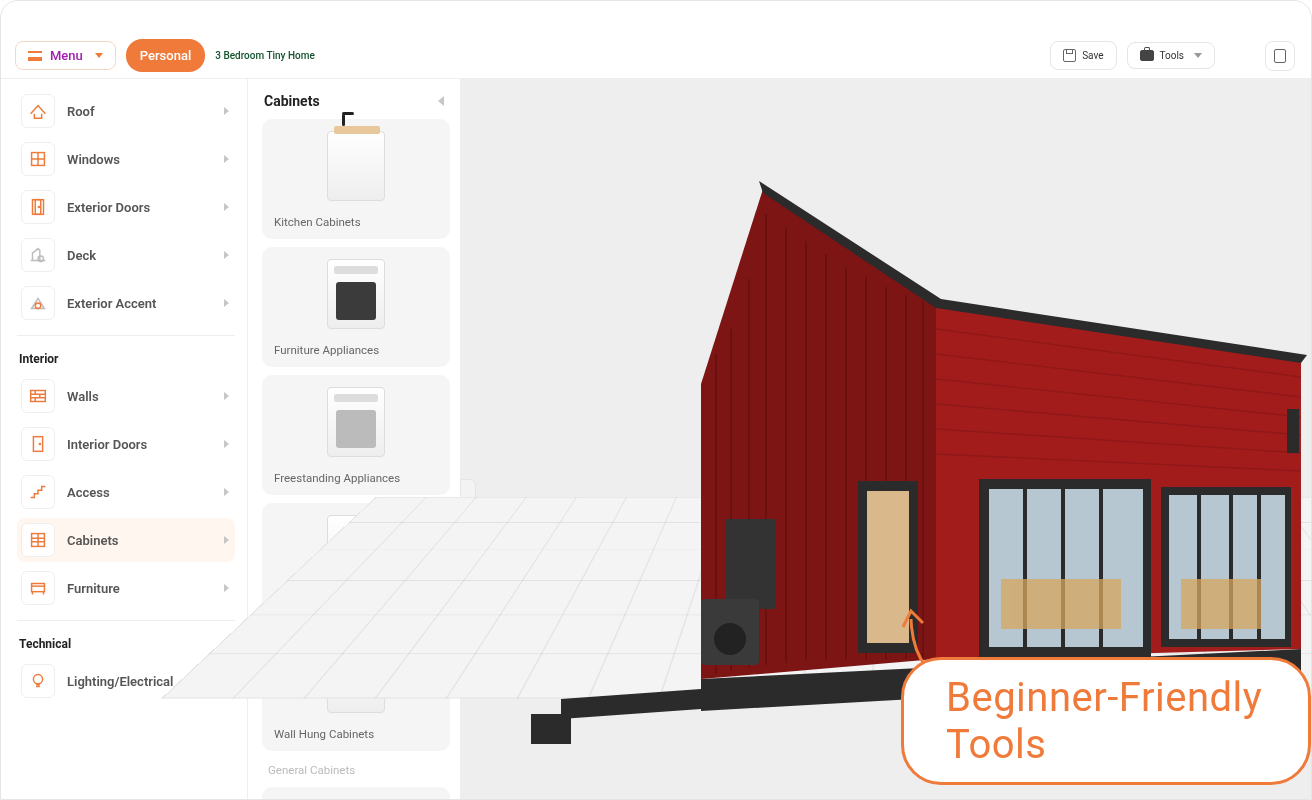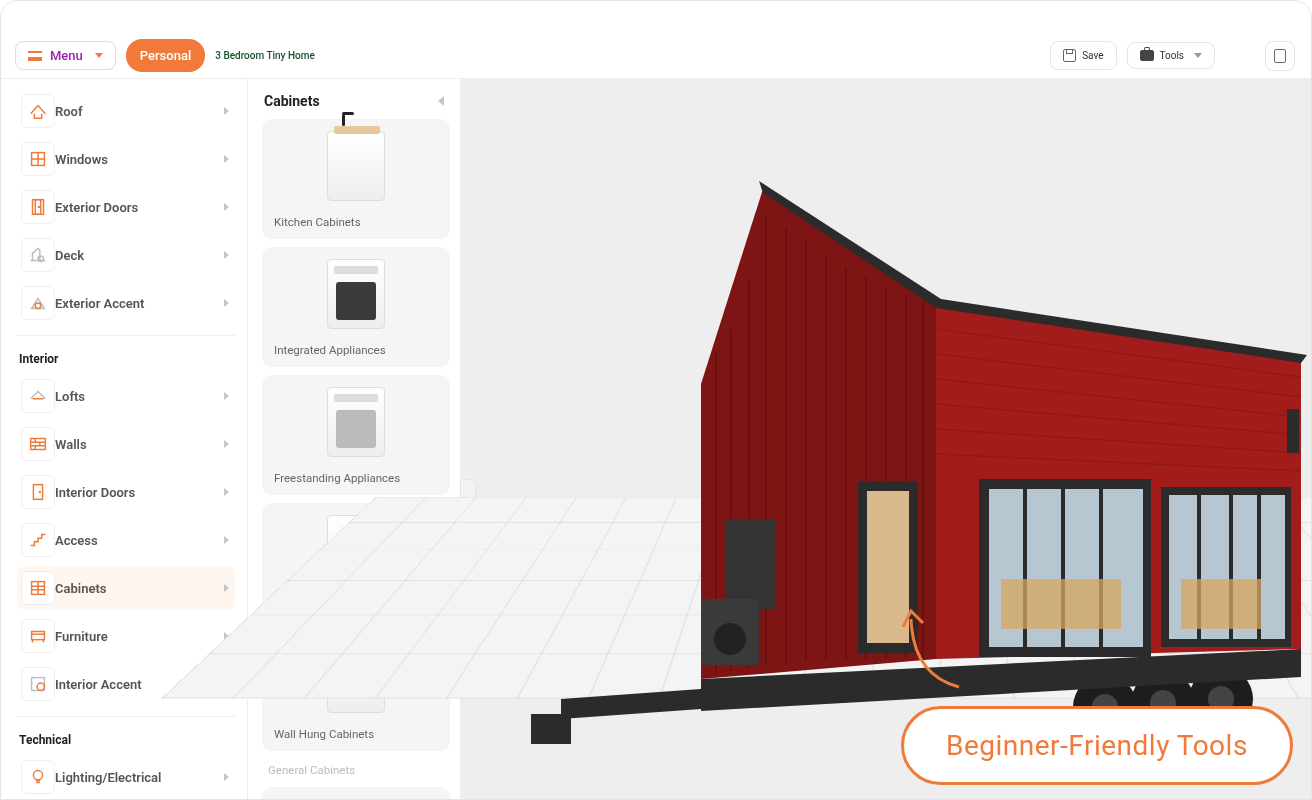--- a/index.html
+++ b/index.html
@@ -21,21 +21,21 @@
   .floppy::after{content:"";position:absolute;top:-1px;left:2px;width:5px;height:4px;border:1.5px solid #666;border-top:none;}
   .briefcase{width:14px;height:11px;border:1.5px solid #444;border-radius:2px;position:relative;background:#444;}
   .briefcase::before{content:"";position:absolute;top:-4px;left:3px;width:4px;height:3px;border:1.5px solid #444;border-bottom:none;border-radius:2px 2px 0 0;}
   .doc-icon{width:12px;height:14px;border:1.5px solid #666;border-radius:2px;position:relative;}
 
   
   .body-area { position: absolute; top: 78px; left: 0; right: 0; bottom: 0; display: flex; }
   .sidebar1 { width: 246px; padding: 10px 12px 10px 16px; overflow-y: auto; }
   .sidebar-divider { height:1px; background:#eee; margin: 10px 0 16px; }
   .group-title { font-size: 12px; font-weight: 700; color: #222; margin: 6px 0 8px 2px; }
-  .cat-item { display:flex; align-items:center; padding:5px 6px 5px 4px; border-radius:8px; cursor:pointer; margin-bottom:4px;}
+  .cat-item { display:flex; align-items:center; gap:12px; padding:5px 6px 5px 4px; border-radius:8px; cursor:pointer; margin-bottom:4px;}
   .cat-item .icon-wrap { width:34px; height:34px; border:1px solid #eee; border-radius:6px; display:flex; align-items:center; justify-content:center; background:#fff;}
   .cat-item .label { flex:1; font-size:13px; color:#555; font-weight:600;}
   .cat-item .chev-r { width:0;height:0;border-top:4px solid transparent;border-bottom:4px solid transparent;border-left:5px solid #c6c6c6;}
   .cat-item.active { background:#fff6f0;}
   .ico { stroke:#ef7a3a; stroke-width:1.6; fill:none; }
   .ico-grey { stroke:#bdbdbd; }
 
   .sidebar2 { width: 214px; border-left: 1px solid #eee; border-right: 1px solid #eee; padding: 10px 10px 10px 14px; overflow-y:auto; background:#fff;}
   .panel-head { display:flex; align-items:center; justify-content:space-between; margin:4px 0 10px 2px;}
   .panel-title { font-size:14px; font-weight:700; color:#222;}
@@ -53,21 +53,21 @@
                 repeating-linear-gradient(0deg, rgba(0,0,0,.08) 0 1px, transparent 1px 50px),
                 linear-gradient(#f4f4f5,#f4f4f5);
     transform: perspective(900px) rotateX(62deg);
     transform-origin: top center;
   }
   .house-svg { position:absolute; left:40px; top:40px; width:840px; height:680px; }
   .collapse-tab { position:absolute; left:-1px; top:400px; width:16px; height:52px; background:#f3f3f3; border:1px solid #e5e5e5; border-radius:0 6px 6px 0; display:flex; align-items:center; justify-content:center; cursor:pointer;}
   .collapse-tab::after{content:"";width:0;height:0;border-top:5px solid transparent;border-bottom:5px solid transparent;border-right:6px solid #bbb;}
 
   
-  .callout { position:absolute; left:440px; bottom:14px; background:#fff; border:3px solid #ef7a3a; color:#ef7a3a; font-size:28px; font-weight:400; padding:20px 42px; border-radius:40px; letter-spacing:.5px;}
+  .callout { position:absolute; left:440px; bottom:14px; background:#fff; border:3px solid #ef7a3a; color:#ef7a3a; font-size:40px; font-weight:400; padding:14px 42px; border-radius:40px; letter-spacing:.5px;}
   .callout-arrow { position:absolute; left:438px; bottom:108px; width:80px; height:86px; }
 
   
   .kc { position:relative; }
   .kc .sink{ position:absolute;top:-6px;left:6px;width:46px;height:8px;background:#e8c89a;border-radius:2px;}
   .kc .tap{ position:absolute; top:-18px; left:14px; width:3px;height:12px;background:#222;border-radius:2px;}
   .kc .tap::after{content:"";position:absolute;top:-2px;left:0;width:12px;height:3px;background:#222;border-radius:2px;}
   .oven .panel{position:absolute;top:6px;left:6px;right:6px;height:8px;background:#ddd;border-radius:2px;}
   .oven .window{position:absolute;top:22px;left:8px;right:8px;bottom:8px;background:#3b3b3b;border-radius:3px;}
   .tall { width:34px; height:78px; }
@@ -157,30 +157,20 @@
           </span>
         <span class="label">Exterior Accent</span>
         <span class="chev-r"></span>
       </div>
 
       <div class="sidebar-divider"></div>
       <div class="group-title">Interior</div>
 
       <div class="cat-item">
         <span class="icon-wrap">
-            <svg class="ico ico-grey" width="22" height="22" viewBox="0 0 24 24">
-              <path d="M4 15 L12 7 L20 15"></path>
-              <path d="M6 15 H18" stroke="#ef7a3a"></path>
-            </svg>
-          </span>
-        <span class="label">Lofts</span>
-        <span class="chev-r"></span>
-      </div>
-      <div class="cat-item">
-        <span class="icon-wrap">
             <svg class="ico" width="22" height="22" viewBox="0 0 24 24">
               <rect x="4" y="6" width="16" height="12"></rect>
               <path d="M4 10 H20 M4 14 H20 M9 6 V10 M14 10 V14 M9 14 V18"></path>
             </svg>
           </span>
         <span class="label">Walls</span>
         <span class="chev-r"></span>
       </div>
       <div class="cat-item">
         <span class="icon-wrap">
@@ -212,30 +202,20 @@
         <span class="chev-r"></span>
       </div>
       <div class="cat-item">
         <span class="icon-wrap">
             <svg class="ico" width="22" height="22" viewBox="0 0 24 24">
               <rect x="5" y="10" width="14" height="6"></rect>
               <path d="M5 10 V7 H19 V10 M6 16 V19 M18 16 V19"></path>
             </svg>
           </span>
         <span class="label">Furniture</span>
-        <span class="chev-r"></span>
-      </div>
-      <div class="cat-item">
-        <span class="icon-wrap">
-            <svg class="ico ico-grey" width="22" height="22" viewBox="0 0 24 24">
-              <rect x="5" y="5" width="14" height="14"></rect>
-              <circle cx="15" cy="15" r="4" stroke="#ef7a3a"></circle>
-            </svg>
-          </span>
-        <span class="label">Interior Accent</span>
         <span class="chev-r"></span>
       </div>
 
       <div class="sidebar-divider"></div>
       <div class="group-title">Technical</div>
 
       <div class="cat-item">
         <span class="icon-wrap">
             <svg class="ico" width="22" height="22" viewBox="0 0 24 24">
               <circle cx="12" cy="10" r="5"></circle>
@@ -262,21 +242,21 @@
           </div>
         <div class="caption">Kitchen Cabinets</div>
       </div>
       <div class="sub-card">
         <div class="thumb">
             <div class="appl oven">
               <span class="panel"></span>
               <span class="window"></span>
             </div>
           </div>
-        <div class="caption">Integrated Appliances</div>
+        <div class="caption">Furniture Appliances</div>
       </div>
       <div class="sub-card">
         <div class="thumb">
             <div class="appl oven">
               <span class="panel"></span>
               <span class="window" style="background:#bbb"></span>
             </div>
           </div>
         <div class="caption">Freestanding Appliances</div>
       </div>

